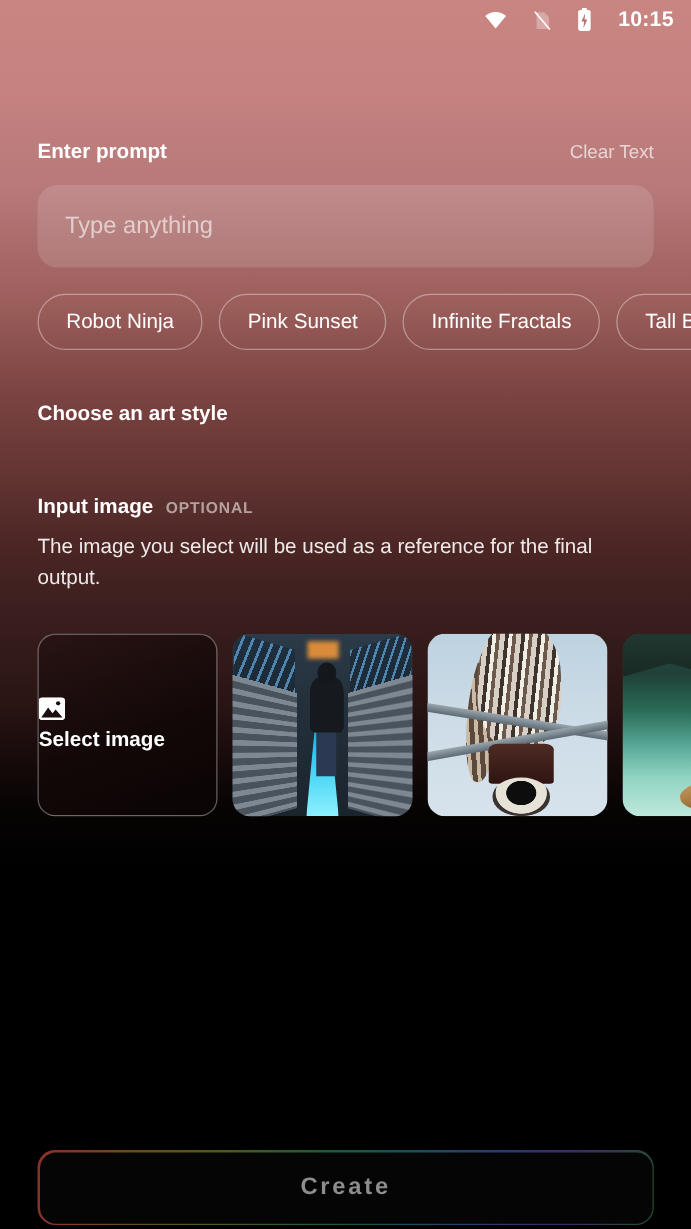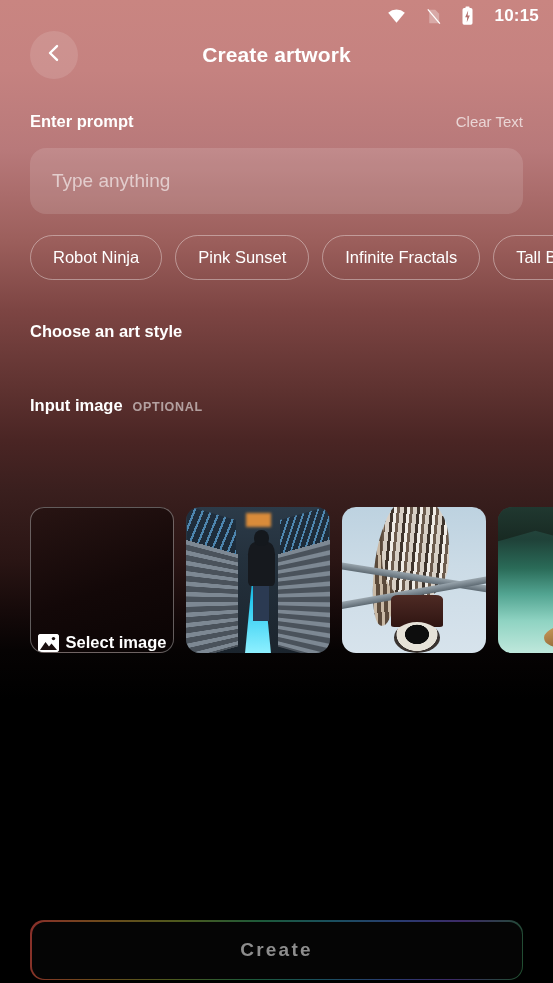--- a/index.html
+++ b/index.html
@@ -196,22 +196,22 @@
     width: 144px; height: 146px;
     border-radius: 14px;
     overflow: hidden;
     position: relative;
     cursor: pointer;
   }
   #select-image-tile {
     border: 1px solid rgba(255,255,255,.35);
     background: linear-gradient(160deg, #281413 0%, #130808 55%, #0a0404 100%);
     display: flex;
-    flex-direction: row;
-    align-items: flex-end;
+    flex-direction: column;
+    align-items: flex-start;
     justify-content: center;
     gap: 7px;
   }
   #picture-icon-box {
     width: 21px; height: 18px;
     background: #ffffff;
     border-radius: 3px;
     display: flex;
     align-items: flex-end;
     justify-content: center;
@@ -383,30 +383,20 @@
     <span class="sb-icon">
       <svg width="13" height="20" viewBox="0 0 14 24">
         <rect x="1" y="2.5" width="12" height="20" rx="2" fill="#ffffff"></rect>
         <rect x="4.5" y="0.5" width="5" height="2.2" rx="1" fill="#ffffff"></rect>
         <path d="M7.8 5.4 L4.2 13.4 H6.7 L6.1 19.8 L9.8 11.4 H7.2 Z" fill="#b4716f"></path>
       </svg>
     </span>
     <span id="sb-time">10:15</span>
   </div>
 
-  <div id="appbar">
-    <div id="back-button">
-      <span>
-        <svg width="22" height="22" viewBox="0 0 24 24">
-          <path d="M15.3 4.4 L7.6 12 l7.7 7.6" fill="none" stroke="#ffffff" stroke-width="2.6" stroke-linecap="round" stroke-linejoin="round"></path>
-        </svg>
-      </span>
-    </div>
-    <div id="page-title">Create artwork</div>
-  </div>
 
   <div id="prompt-header">
     <span id="prompt-label">Enter prompt</span>
     <span id="clear-text">Clear Text</span>
   </div>
 
   <input id="prompt-input" type="text" placeholder="Type anything" style="">
 
   <div id="chip-row">
     <div class="chip">Robot Ninja</div>
@@ -414,20 +404,21 @@
     <div class="chip">Infinite Fractals</div>
     <div class="chip">Tall Bird</div>
   </div>
 
   <div id="art-style-label">Choose an art style</div>
 
   <div id="input-image-header">
     <span id="input-image-label">Input image</span>
     <span id="optional-badge">OPTIONAL</span>
   </div>
+  <div id="input-image-desc">The image you select will be used as a reference for the final output.</div>
 
   <div id="image-row">
 
     <div class="img-tile" id="select-image-tile">
       <span id="picture-icon-box">
         <svg width="21" height="18" viewBox="0 0 21 18">
           <rect x="0" y="0" width="21" height="18" fill="#ffffff"></rect>
           <path d="M2 16 L7.5 8 L11 12.5 L13.5 9.5 L19 16 Z" fill="#1b1010"></path>
           <circle cx="15.5" cy="4.6" r="1.7" fill="#1b1010"></circle>
         </svg>

